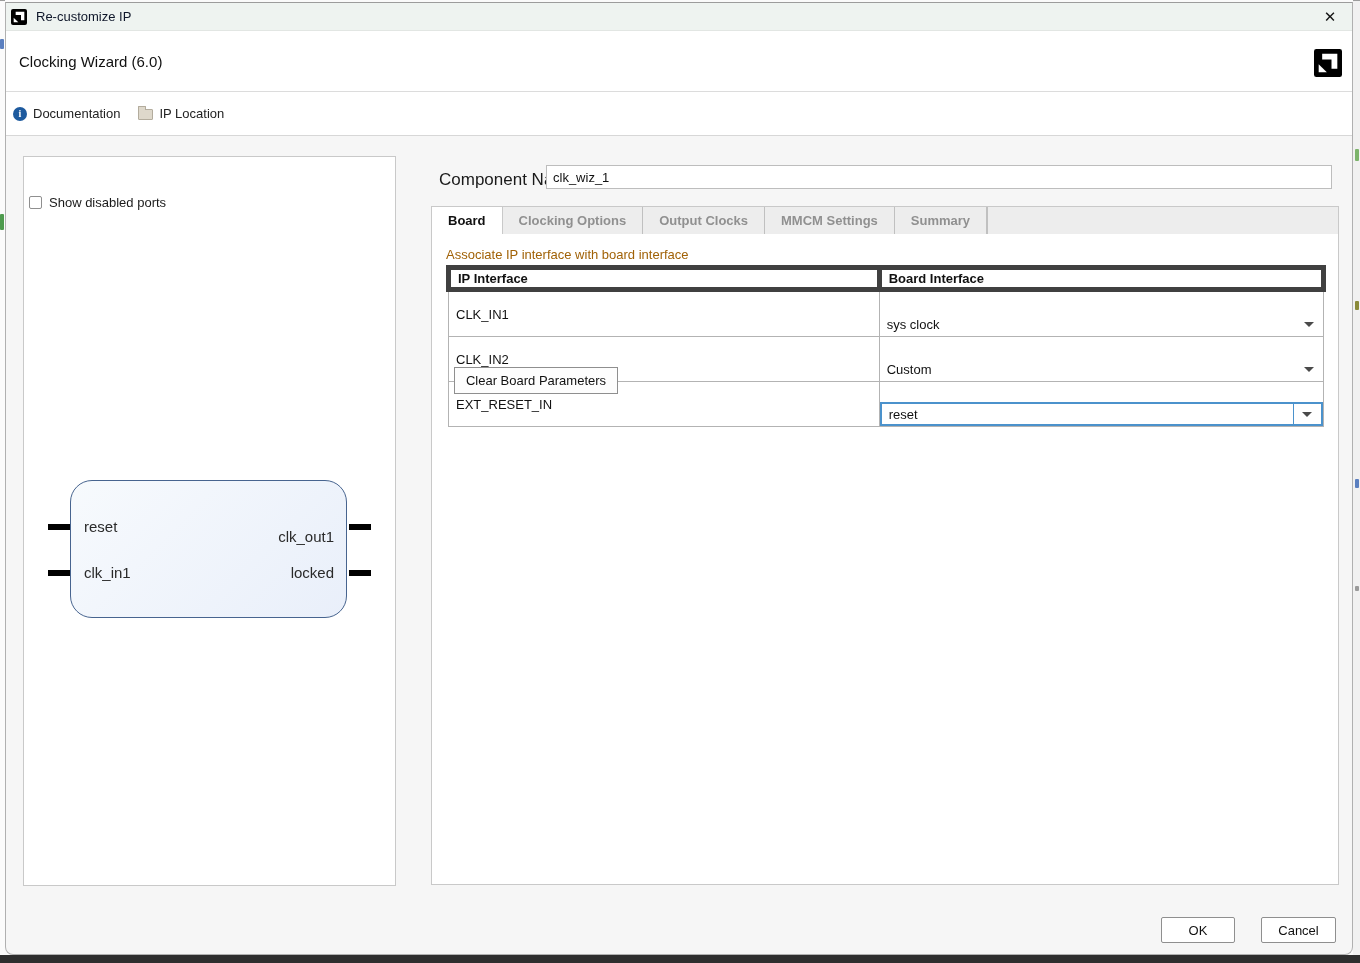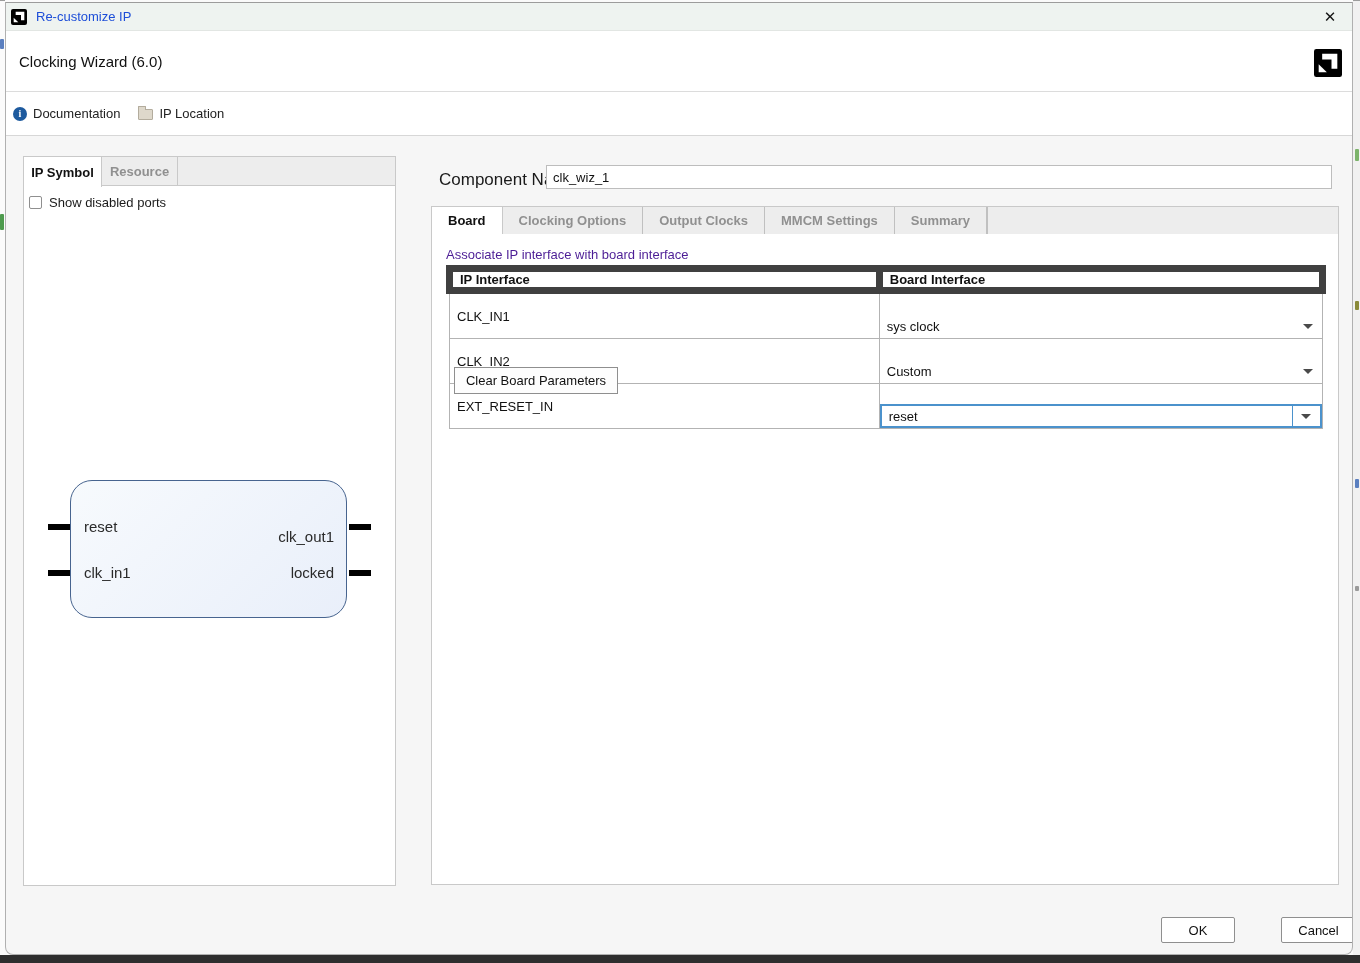--- a/index.html
+++ b/index.html
@@ -12,21 +12,21 @@
   .sliver-bottom { position:absolute; left:0; top:955px; width:1360px; height:8px; background:#2e2e2e; }
   .mark { position:absolute; width:4px; border-radius:1px; }
 
   
   .dialog { position:absolute; left:5px; top:2px; width:1348px; height:953px; background:#f6f6f6;
             border:1px solid #b0b0b0; border-top-color:#9c9c9c; border-radius:0 0 8px 8px; overflow:hidden; }
 
   .titlebar { position:absolute; left:0; top:0; width:100%; height:28px; background:#eef3f0; border-bottom:1px solid #e2e6e3;
               display:flex; align-items:center; padding-left:5px; }
   .titlebar .app-icon { width:16px; height:16px; margin-right:9px; }
-  .titlebar .title-text { font-size:13px; color:#1d4ed8; }
+  .titlebar .title-text { font-size:13px; color:#0f172a; }
   .close-btn { position:absolute; right:10px; top:4px; width:24px; height:20px; display:flex; align-items:center; justify-content:center;
                font-size:15px; color:#111; cursor:default; }
 
   .headerbar { position:absolute; left:0; top:28px; width:100%; height:60px; background:#ffffff; }
   .headerbar .wizard-title { position:absolute; left:13px; top:22px; font-size:15px; font-weight:normal; color:#111; }
   .headerbar .brand-logo { position:absolute; left:1308px; top:18px; width:28px; height:28px; }
 
   .toolbar { position:absolute; left:0; top:88px; width:100%; height:45px; background:#ffffff;
              border-top:1px solid #dcdcdc; border-bottom:1px solid #d7d7d7; display:flex; align-items:center; padding-left:7px; }
   .tool-item { display:flex; align-items:center; margin-right:18px; font-size:13px; color:#222; }
@@ -61,44 +61,44 @@
   .rp-tabstrip { position:absolute; left:425px; top:203px; width:908px; height:29px; background:#ededed;
                  border:1px solid #c9c9c9; border-bottom:none; display:flex; }
   .rp-tab { height:28px; display:flex; align-items:center; justify-content:center; font-size:13px; font-weight:bold;
             border-bottom:1px solid #c9c9c9; padding:0 16px; color:#909090; }
   .rp-tab.active { background:#fff; color:#111; border-bottom:1px solid #fff; border-right:1px solid #c9c9c9; }
   .rp-tab.sep { border-right:1px solid #c0c0c0; }
   .rp-strip-fill { flex:1; border-bottom:1px solid #c9c9c9; border-left:1px solid #c0c0c0; }
 
   .rp-body { position:absolute; left:425px; top:231px; width:908px; height:651px; background:#fff;
              border:1px solid #c9c9c9; border-top:none; }
-  .assoc-caption { position:absolute; left:14px; top:13px; font-size:13px; color:#4c1d95; }
+  .assoc-caption { position:absolute; left:14px; top:13px; font-size:13px; color:#a16207; }
 
   .board-table { position:absolute; left:14px; top:31px; width:880px; border-collapse:collapse; font-size:13px; color:#111; }
-  .board-table th { border:7px solid #404040; text-align:left; font-weight:bold; height:22px; padding:0 7px; background:#fff; }
+  .board-table th { border:5px solid #404040; text-align:left; font-weight:bold; height:22px; padding:0 7px; background:#fff; }
   .board-table td { border:1px solid #b3b3b3; height:24px; padding:0; background:#fff; }
   .board-table col.c1 { width:433px; }
   .board-table col.c2 { width:447px; }
   .cell-text { padding:0 7px; }
   .combo-cell { position:relative; height:24px; display:flex; align-items:center;margin-top:20px; }
   .combo-cell .cell-text { flex:1; }
   .combo-arrow { position:absolute; right:9px; top:10px; width:0; height:0;
                  border-left:5px solid transparent; border-right:5px solid transparent; border-top:5px solid #4a4a4a; }
   .combo-selected { border:2px solid #4b92cc; height:24px; }
   .combo-selected .combo-btn { position:absolute; right:0; top:0; width:28px; height:20px; border-left:1px solid #4b92cc; }
   .combo-selected .combo-arrow { right:9px; top:8px; }
 
   .clear-btn { position:absolute; left:22px; top:133px; width:164px; height:27px; background:#fdfdfd; border:1px solid #8f8f8f;
                font-family:"Liberation Sans", sans-serif; font-size:13px; color:#111; display:flex; align-items:center; justify-content:center; }
 
   
   .footer-btn { position:absolute; top:914px; height:26px; background:#ffffff; border:1px solid #8f8f8f; border-radius:2px;
                 font-family:"Liberation Sans", sans-serif; font-size:13px; color:#111; display:flex; align-items:center; justify-content:center; }
   .ok-btn { left:1155px; width:74px; }
-  .cancel-btn { left:1255px; width:75px;margin-left:20px; }
+  .cancel-btn { left:1255px; width:75px; }
 </style>
 </head>
 <body>
 
 <div class="sliver-left">
   <div class="mark" style="left:0;top:38px;height:10px;background:#5b7fbf;"></div>
   <div class="mark" style="left:0;top:213px;height:16px;background:#4e9b4e;"></div>
 </div>
 <div class="sliver-right">
   <div class="mark" style="left:2px;top:148px;height:12px;background:#7cb36b;"></div>
@@ -134,24 +134,20 @@
       <span class="info-icon">i</span>
       <span>Documentation</span>
     </div>
     <div class="tool-item">
       <span class="folder-icon"></span>
       <span>IP Location</span>
     </div>
   </div>
 
   <div class="left-panel">
-    <div class="lp-tabstrip">
-      <div class="lp-tab active">IP Symbol</div>
-      <div class="lp-tab inactive">Resource</div>
-    </div>
     <div class="checkbox-row">
       <div class="checkbox"></div>
       <span class="checkbox-label">Show disabled ports</span>
     </div>
 
     <div class="stub" style="left:24px; top:367px;"></div>
     <div class="stub" style="left:24px; top:413px;"></div>
     <div class="stub" style="left:325px; top:367px;"></div>
     <div class="stub" style="left:325px; top:413px;"></div>
     <div class="ip-block"></div>

